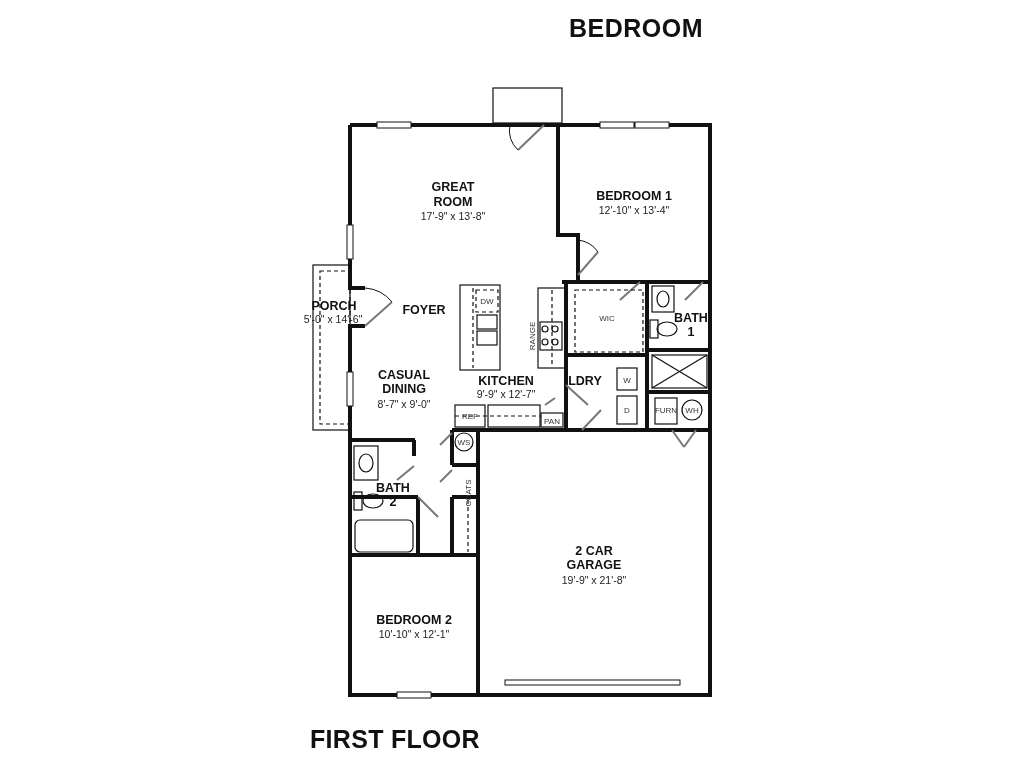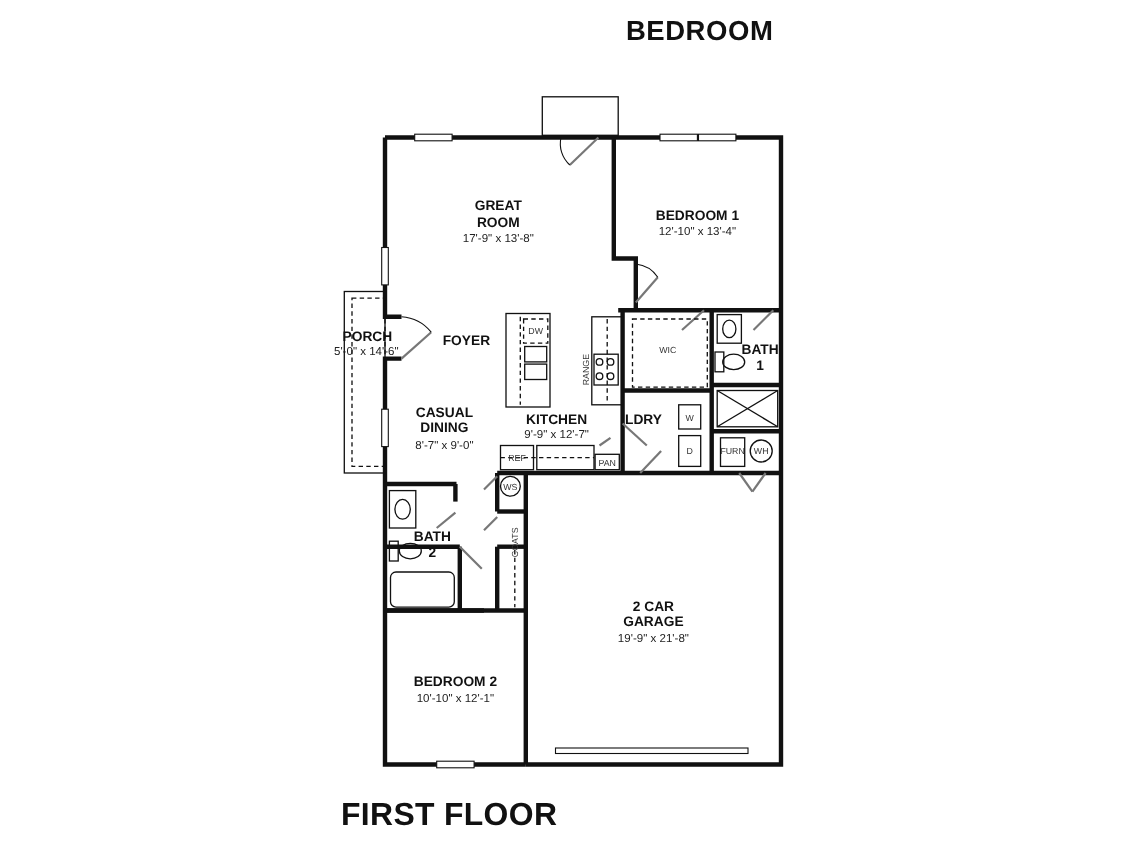--- a/index.html
+++ b/index.html
@@ -1,19 +1,19 @@
 <!DOCTYPE html>
 <html><head>
 <meta charset="utf-8">
 <style>
   html, body { margin:0; padding:0; background:#ffffff; }
   body { width:1023px; height:768px; position:relative; overflow:hidden; font-family:"Liberation Sans", sans-serif; }
   .title { position:absolute; font-weight:bold; color:#111; font-family:"Liberation Sans", sans-serif; }
   #plan-title { left:569px; top:14px; font-size:25px; letter-spacing:0.5px; }
-  #floor-label { left:310px; top:725px; font-size:29px; letter-spacing:0.3px; }
+  #floor-label { left:310px; top:725px; font-size:25px; letter-spacing:0.3px; }
   svg { position:absolute; left:0; top:0; }
   .rname { font-family:"Liberation Sans", sans-serif; font-weight:bold; font-size:12.5px; fill:#111; text-anchor:middle; }
   .rdim { font-family:"Liberation Sans", sans-serif; font-size:10.5px; fill:#222; text-anchor:middle; }
   .small { font-family:"Liberation Sans", sans-serif; font-size:8px; fill:#333; text-anchor:middle; }
   .wall { stroke:#111; stroke-width:4; fill:none; }
   .thin { stroke:#111; stroke-width:1.2; fill:none; }
   .door { stroke:#777; stroke-width:2; fill:none; }
   .swing { stroke:#111; stroke-width:1; fill:none; }
   .win { fill:#fff; stroke:#111; stroke-width:1; }
   .dash { stroke:#111; stroke-width:1.2; stroke-dasharray:4 3; fill:none; }

